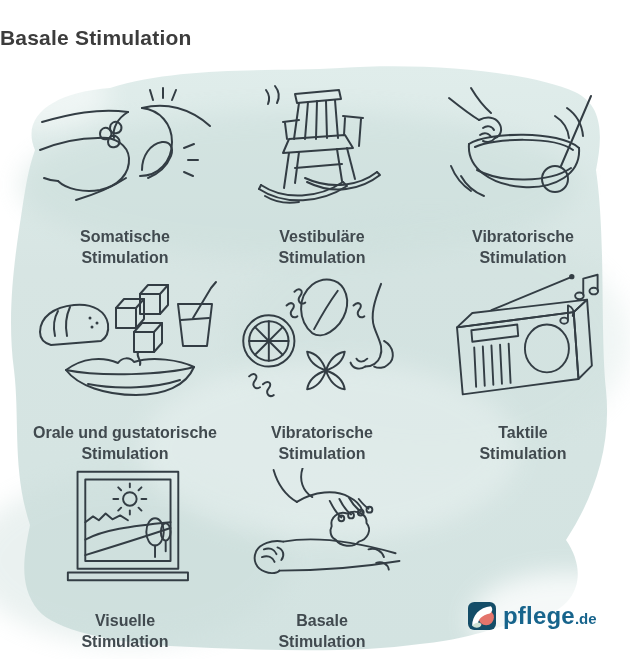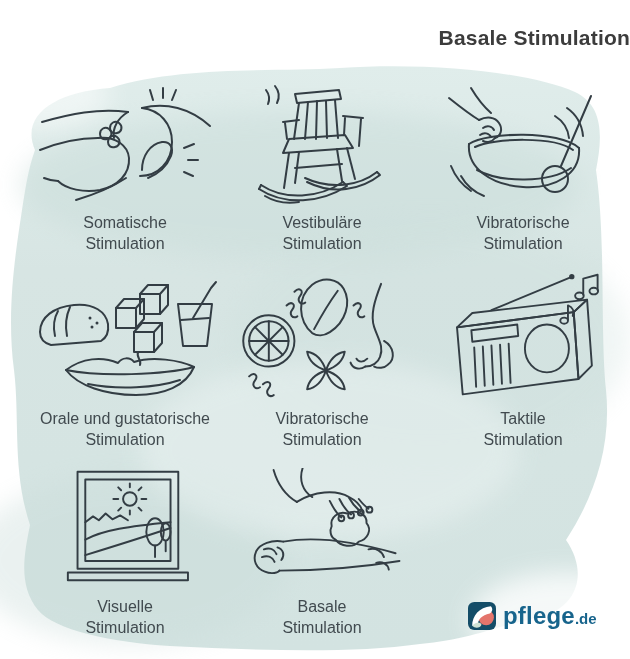--- a/index.html
+++ b/index.html
@@ -6,34 +6,34 @@
   body { font-family: "Liberation Sans", sans-serif; background:#ffffff; }
   .page {
     position: relative;
     width: 630px; height: 659px;
     background: #ffffff;
     overflow: hidden;
   }
   .bg-svg { position:absolute; left:0; top:0; width:630px; height:659px; }
   .title {
     position:absolute; top:26px; left:0; width:630px;
-    text-align:right;
+    text-align:left;
     font-size:21px; font-weight:bold; letter-spacing:.2px;
     color:#3c3c3c;
   }
   .cell { position:absolute; text-align:center; }
   .icon-wrap { display:flex; align-items:flex-end; justify-content:center; }
   .icon path, .icon circle, .icon ellipse, .icon rect {
     fill:none; stroke:#333d44; stroke-width:2;
     stroke-linecap:round; stroke-linejoin:round;
   }
   .icon .fill { fill:#333d44; stroke:none; }
   .label {
-    margin-top:6px;
-    font-size:16px; font-weight:normal; line-height:21px;
+    margin-top:20px;
+    font-size:16px; font-weight:bold; line-height:21px;
     color:#414a4f;
   }
   
   .r1 { top:80px; } .r2 { top:272px; } .r3 { top:462px; }
   .c1 { left:25px; width:200px; }
   .c2 { left:222px; width:200px; }
   .c3 { left:423px; width:200px; }
   .r1 .icon-wrap { height:126px; }
   .r2 .icon-wrap { height:130px; }
   .r3 .icon-wrap { height:128px; }

